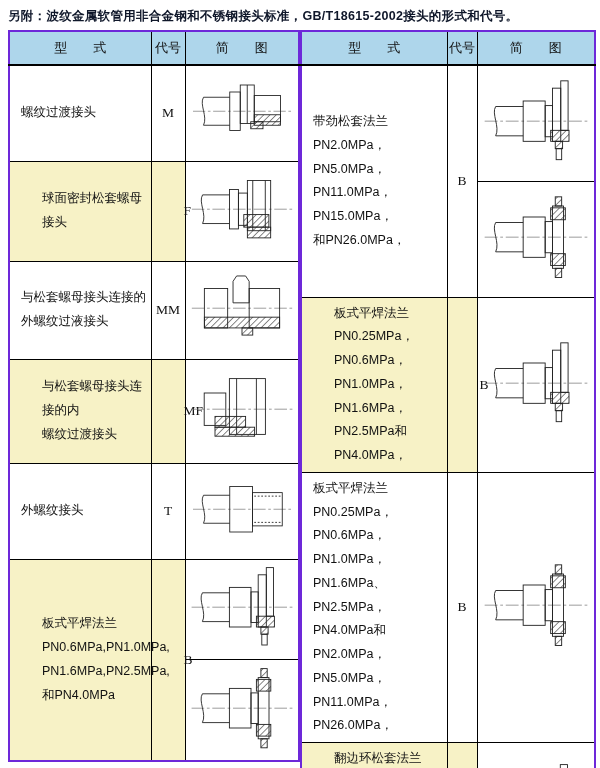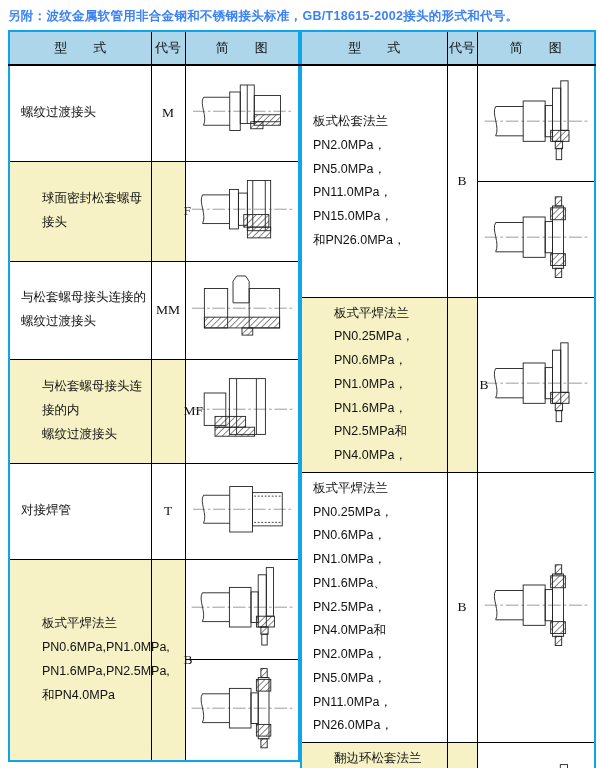--- a/index.html
+++ b/index.html
@@ -7,27 +7,27 @@
     width: 600px; height: 768px; overflow: hidden;
     background: #ffffff;
     font-family: "Liberation Sans", sans-serif;
     color: #111;
   }
   .intro {
     padding: 8px 8px 5px 8px;
     font-size: 12.5px;
     font-weight: bold;
     letter-spacing: 0.3px;
-    color: #3b82f6;
+    color: #0f172a;
   }
   .tables { display: flex; padding: 0 8px; align-items: flex-start; }
   table {
     border-collapse: collapse;
     table-layout: fixed;
-    border: 2px solid #0ea5e9;
+    border: 2px solid #6d28d9;
   }
   td {
     border: 1px solid #000;
     vertical-align: middle;
     background: #fff;
   }
   tr.hdr td {
     background: #aed6eb;
     text-align: center;
     font-size: 13px;
@@ -173,40 +173,40 @@
       <td class="type hl">球面密封松套螺母接头</td>
       <td class="code hl">F</td>
       <td class="diag">
         <svg class="fig" viewBox="0 0 120 96" width="108" height="86">
               <use href="#diagF"></use>
             </svg>
       </td>
     </tr>
     <tr style="height:98px">
       <td class="type">与松套螺母接头连接的
-螺纹过渡接头</td>
+外螺纹过液接头</td>
       <td class="code">MM</td>
       <td class="diag">
         <svg class="fig" viewBox="0 0 120 96" width="108" height="86">
               <use href="#diagMM"></use>
             </svg>
       </td>
     </tr>
     <tr style="height:104px">
       <td class="type hl">与松套螺母接头连接的内
 螺纹过渡接头</td>
       <td class="code hl">MF</td>
       <td class="diag">
         <svg class="fig" viewBox="0 0 120 96" width="108" height="88">
               <use href="#diagMF"></use>
             </svg>
       </td>
     </tr>
     <tr style="height:96px">
-      <td class="type">对接焊管</td>
+      <td class="type">外螺纹接头</td>
       <td class="code">T</td>
       <td class="diag">
         <svg class="fig" viewBox="0 0 120 96" width="108" height="84">
               <use href="#diagT"></use>
             </svg>
       </td>
     </tr>
     <tr style="height:100px">
       <td class="type hl" rowspan="2">板式平焊法兰
 PN0.6MPa,PN1.0MPa,
@@ -235,21 +235,21 @@
         <col style="width:30px">
         <col style="width:118px">
       </colgroup>
     <tbody>
         <tr class="hdr">
       <td>型　　式</td>
       <td>代号</td>
       <td>简　　图</td>
     </tr>
     <tr style="height:116px">
-      <td class="type" rowspan="2">板式松套法兰
+      <td class="type" rowspan="2">带劲松套法兰
 PN2.0MPa，PN5.0MPa，
 PN11.0MPa，PN15.0MPa，
 和PN26.0MPa，</td>
       <td class="code" rowspan="2">B</td>
       <td class="diag">
         <svg class="fig" viewBox="0 0 120 96" width="110" height="92">
               <use href="#diagFU"></use>
             </svg>
       </td>
     </tr>

